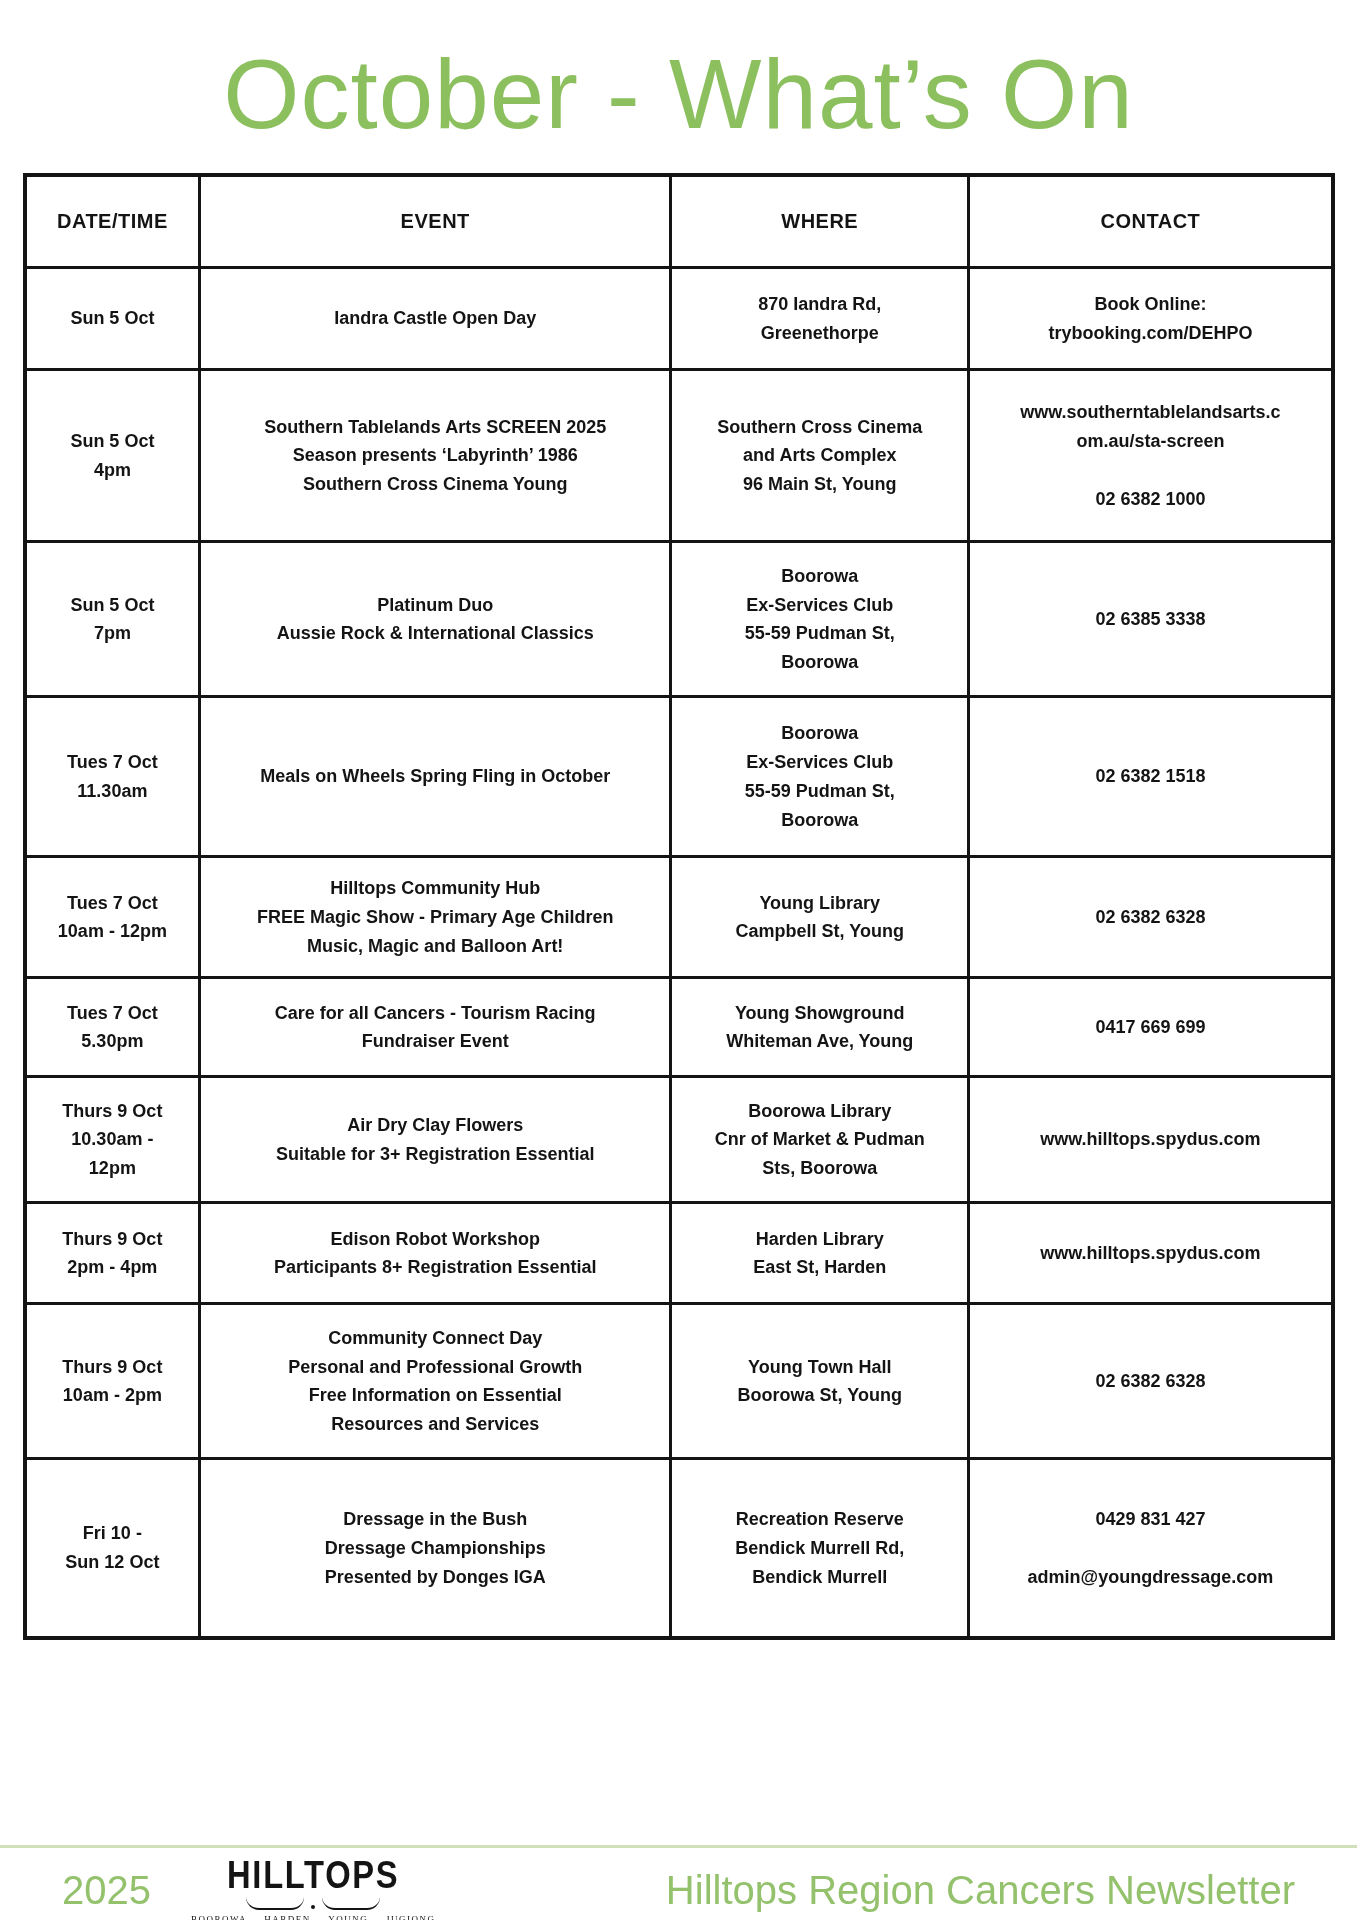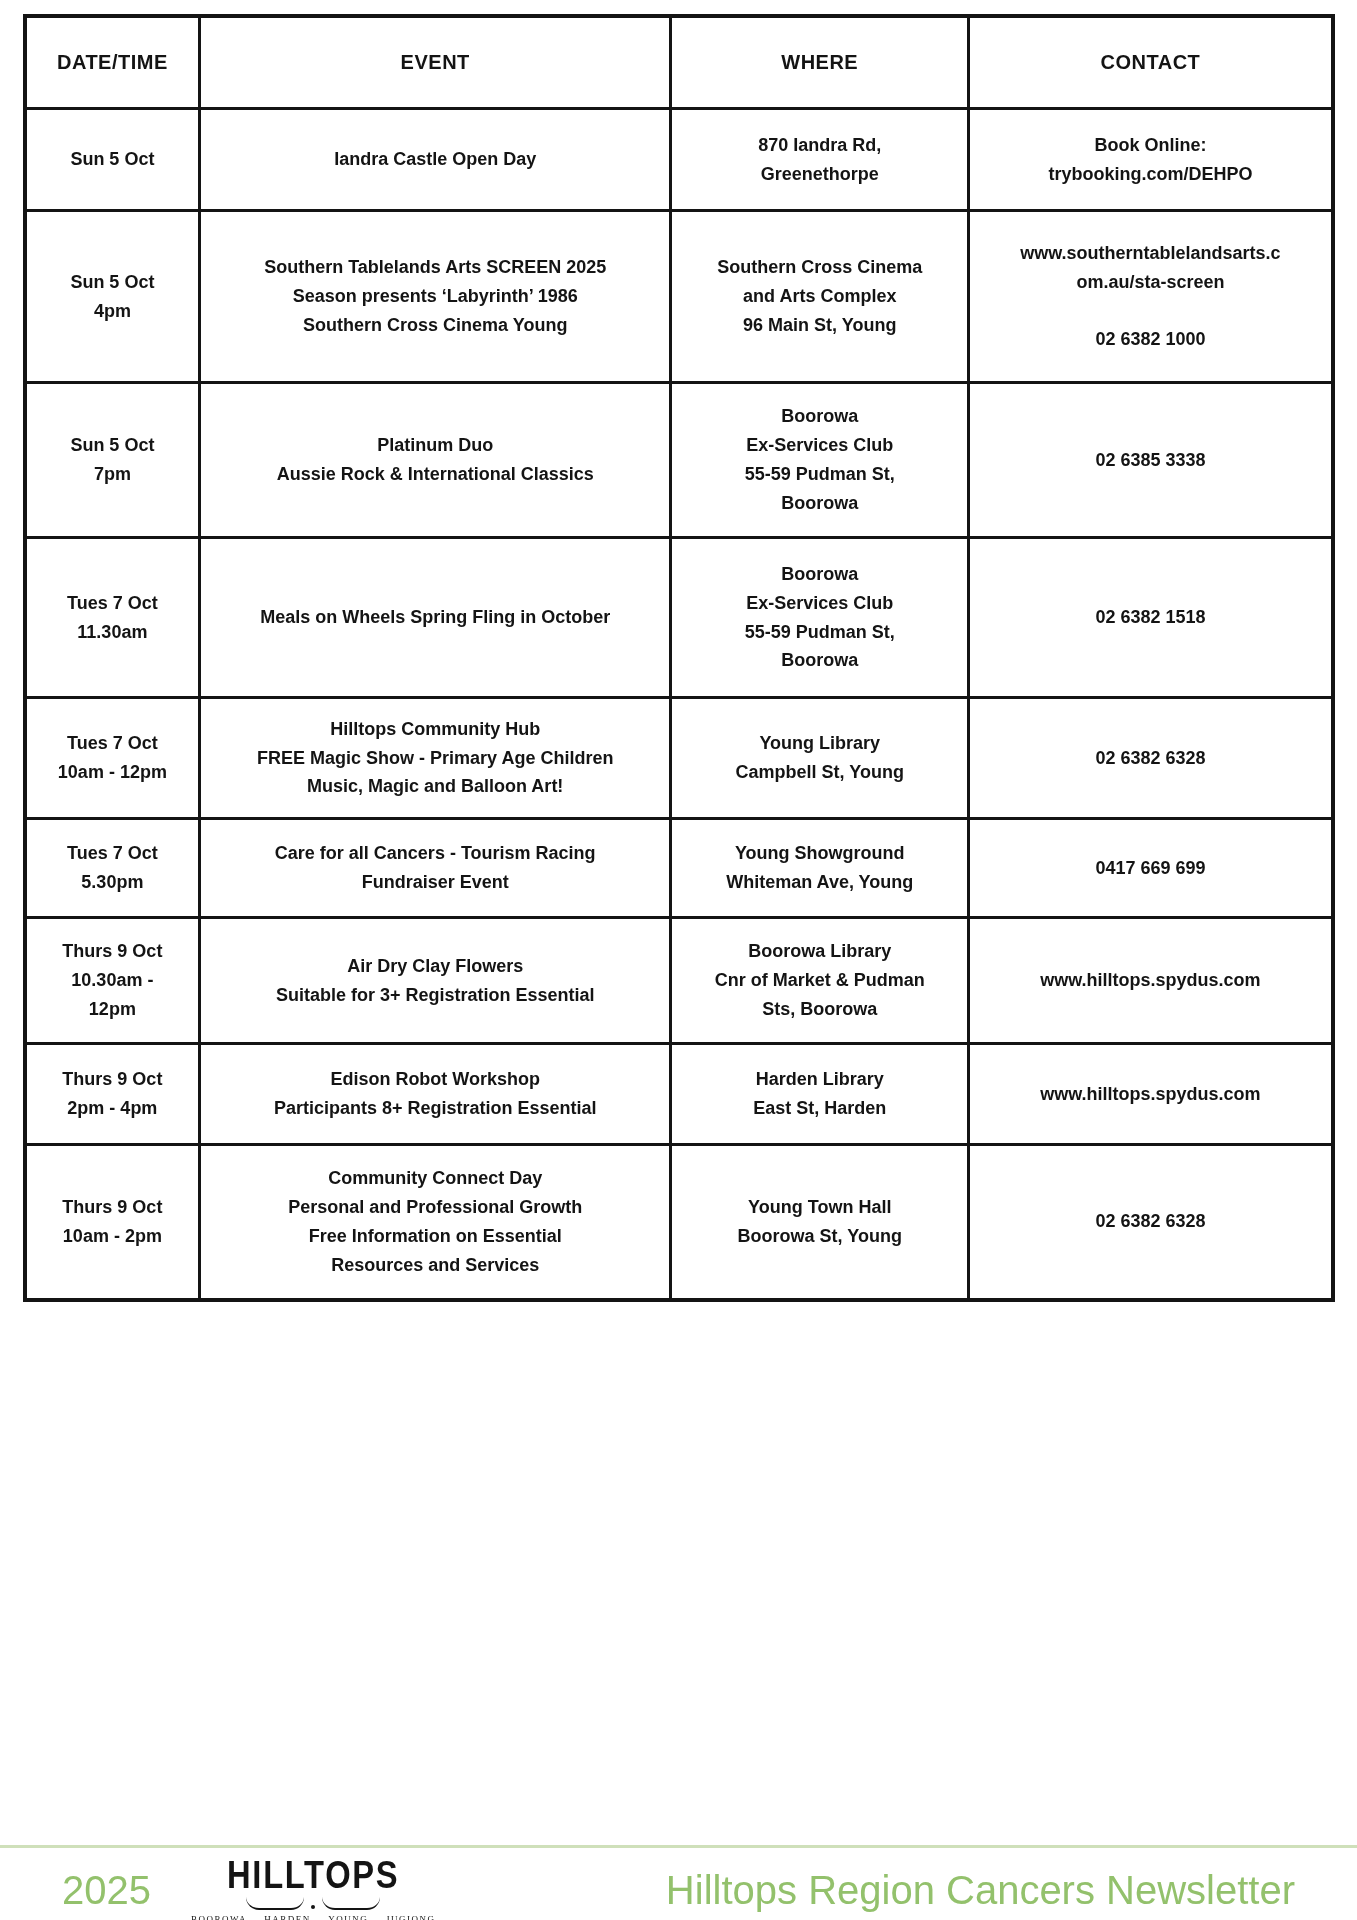--- a/index.html
+++ b/index.html
@@ -123,20 +123,21 @@
     word-spacing: 14px;
     color: #141414;
     white-space: nowrap;
   }
 </style>
 </head>
 <body>
 
 <div class="page">
 
+  <h1 class="title">October - What’s On</h1>
 
   <table class="events">
     <colgroup>
       <col style="width:13.4%">
       <col style="width:36.0%">
       <col style="width:22.8%">
       <col style="width:27.8%">
     </colgroup>
     <thead>
       <tr id="head-row">
@@ -232,20 +233,33 @@
         <tr style="height: 155px;">
           <td>Thurs 9 Oct
 10am - 2pm</td>
           <td>Community Connect Day
 Personal and Professional Growth
 Free Information on Essential
 Resources and Services</td>
           <td>Young Town Hall
 Boorowa St, Young</td>
           <td>02 6382 6328</td>
+        </tr>
+        <tr style="height: 179px;">
+          <td>Fri 10 -
+Sun 12 Oct</td>
+          <td>Dressage in the Bush
+Dressage Championships
+Presented by Donges IGA</td>
+          <td>Recreation Reserve
+Bendick Murrell Rd,
+Bendick Murrell</td>
+          <td>0429 831 427
+
+admin@youngdressage.com</td>
         </tr>
       </tbody>
   </table>
 
   <div class="footer">
     <div class="footer-line"></div>
     <div class="footer-content">
       <div class="footer-left">
         <span class="footer-year">2025</span>
         <div class="logo">

